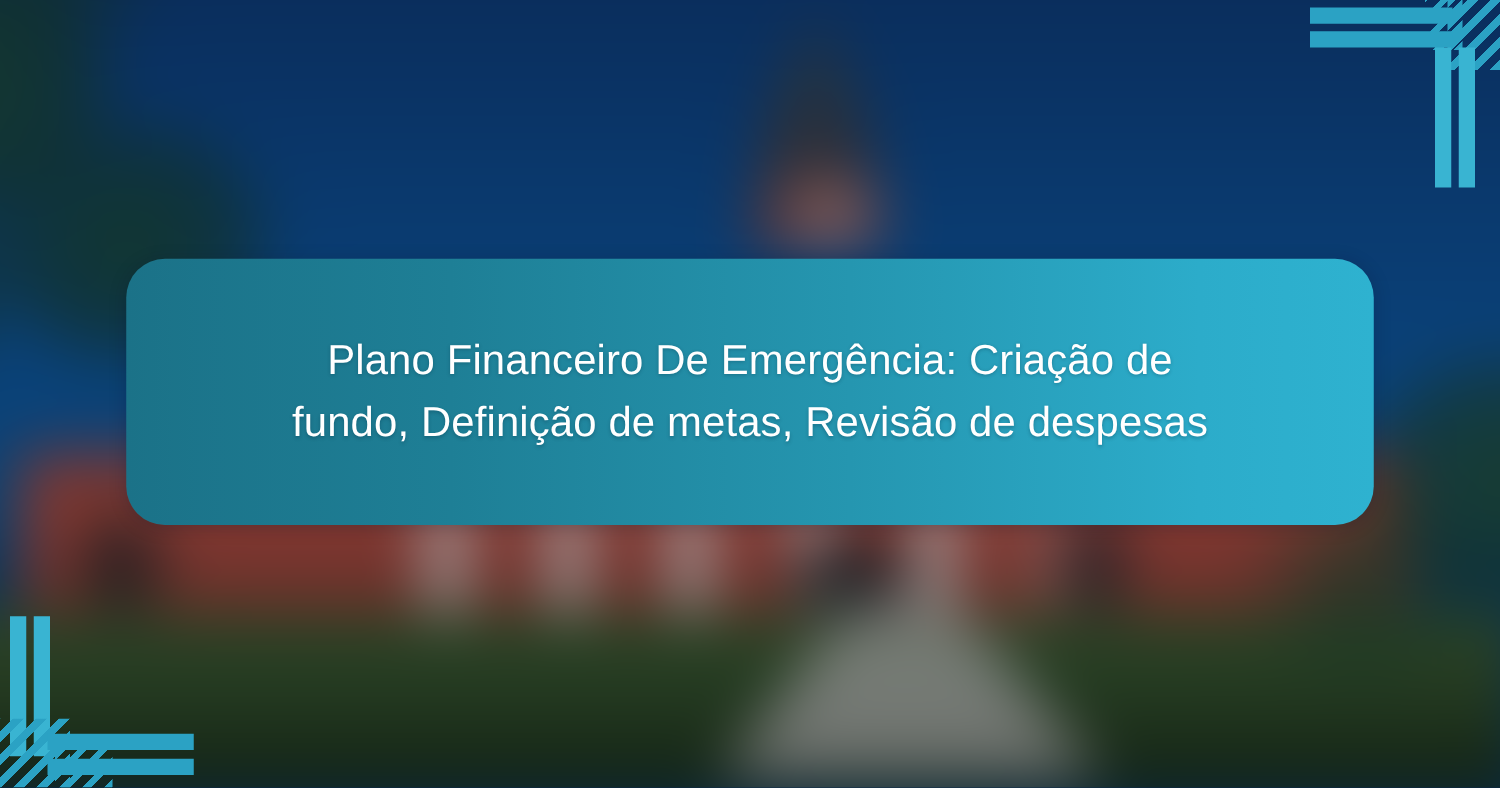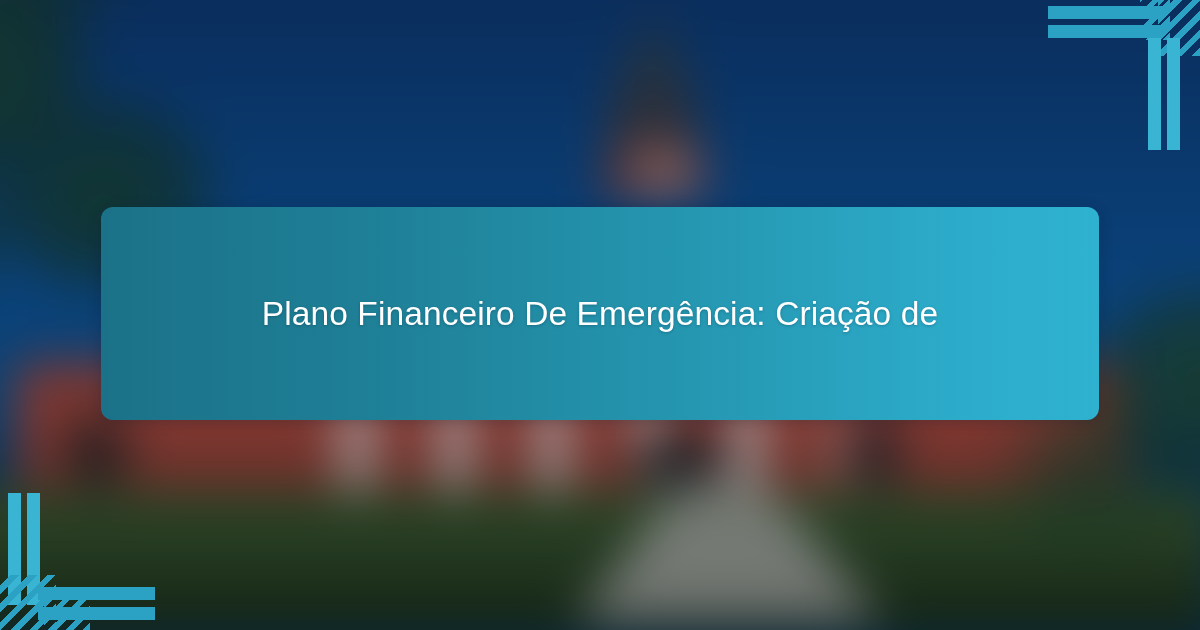--- a/index.html
+++ b/index.html
@@ -150,21 +150,21 @@
       linear-gradient(180deg, rgba(8,36,72,0.30) 0%, rgba(8,40,78,0.18) 45%, rgba(6,26,42,0.35) 100%);
   }
 
   
   .title-card {
     position:absolute;
     left:101px;
     top:207px;
     width:998px;
     height:213px;
-    border-radius:12px;
+    border-radius:31px;
     background:linear-gradient(90deg, #1b7288 0%, #1e7f96 26%, #2596b0 58%, #2cacca 86%, #2eb2d0 100%);
     display:flex;
     align-items:center;
     justify-content:center;
     box-shadow:0 2px 14px rgba(0,20,40,0.22);
   }
 
   .title-text {
     width:860px;
     text-align:center;
@@ -258,20 +258,21 @@
     <div class="bar-h tr-h1"></div>
     <div class="bar-h tr-h2"></div>
     <div class="tr-hatch"></div>
     <div class="bar-v tr-v1"></div>
     <div class="bar-v tr-v2"></div>
   </div>
 
   <div class="title-card">
     <div class="title-text">
       <span class="ln">Plano Financeiro De Emergência: Criação de</span>
+      <span class="ln">fundo, Definição de metas, Revisão de despesas</span>
     </div>
   </div>
 
   <div class="deco deco-bl">
     <div class="bar-v bl-v1"></div>
     <div class="bar-v bl-v2"></div>
     <div class="bl-hatch"></div>
     <div class="bl-hatch2"></div>
     <div class="bar-h bl-h1"></div>
     <div class="bar-h bl-h2"></div>

